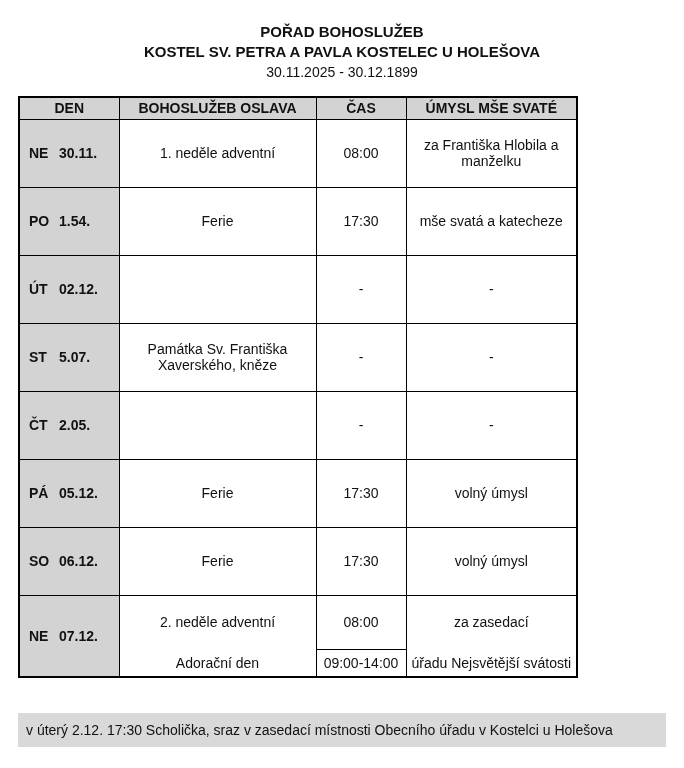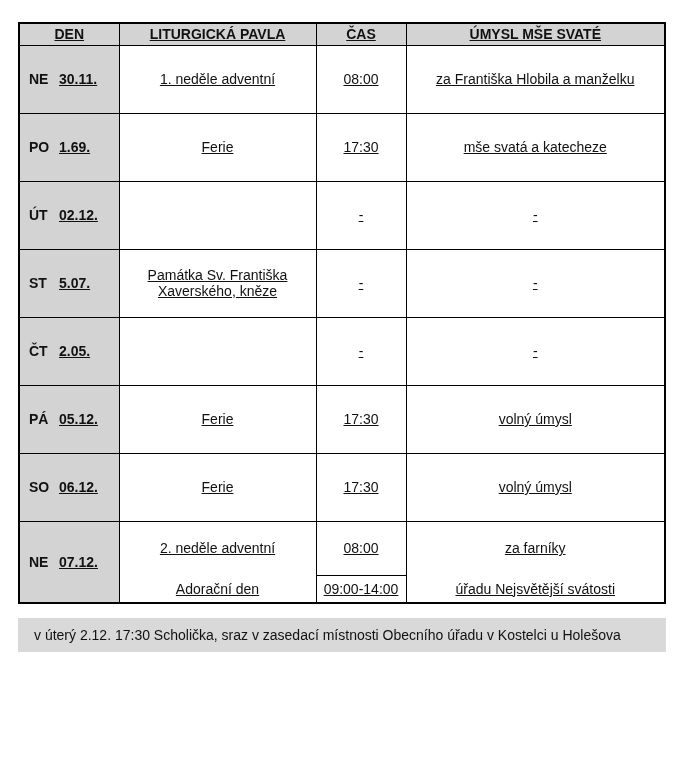--- a/index.html
+++ b/index.html
@@ -14,25 +14,24 @@
     width:684px;height:768px;
     font-family:"Liberation Sans","DejaVu Sans",sans-serif;
     color:var(--text-color);
   }
   .page{padding:22px 18px 0 18px;}
   .titles{text-align:center;margin-bottom:14px;}
   .title-line1,.title-line2{font-weight:bold;font-size:15px;line-height:20px;}
   .title-line3{font-size:14px;line-height:20px;}
 
   table.schedule{
-    width:648px;
+    width:560px;
     border-collapse:collapse;
     border:2px solid var(--border-color);
     table-layout:fixed;
-    text-decoration:underline;
   }
   .schedule th,.schedule td{
     border:1px solid var(--border-color);
     font-size:14px;
     text-align:center;
     vertical-align:middle;
     padding:2px 0;
   }
   .schedule thead tr{height:22px;}
   .schedule th{
@@ -55,52 +54,57 @@
   .den .abbr{display:inline-block;width:30px;}
   .pre{white-space:pre-line;}
 
   tr.sub-top{height:54px;}
   tr.sub-bottom{height:28px;}
   tr.sub-top td.splittable{border-bottom:none;}
   tr.sub-bottom td{border-top:none;margin-left:13px;}
   tr.sub-bottom td.cas-sub{border-top:1px solid var(--border-color);}
 
   .footer-note{
-    margin:14px 18px 0 18px;
+    margin:35px 18px 0 18px;
     background:var(--footer-gray);
-    padding:6px 16px;
+    padding:6px 8px;
     font-size:14px;
     line-height:22px;
     width:648px;
   }
 </style>
 </head>
 <body>
 
 <div class="page">
 
+  <div class="titles">
+    <div class="title-line1">POŘAD BOHOSLUŽEB</div>
+    <div class="title-line2">KOSTEL SV. PETRA A PAVLA KOSTELEC U HOLEŠOVA</div>
+    <div class="title-line3">30.11.2025 - 30.12.1899</div>
+  </div>
 
   <table class="schedule">
     <thead>
       <tr>
         <th class="col-den">DEN</th>
-        <th class="col-oslava">LITURGICKÁ PAVLA</th>
+        <th class="col-oslava">BOHOSLUŽEB OSLAVA</th>
         <th class="col-cas">ČAS</th>
         <th class="col-umysl">ÚMYSL MŠE SVATÉ</th>
       </tr>
     </thead>
     <tbody>
       <tr class="row">
         <td class="den"><span class="abbr">NE</span><span>30.11.</span></td>
         <td class="pre">1. neděle adventní</td>
         <td>08:00</td>
         <td>za Františka Hlobila a manželku</td>
       </tr>
       <tr class="row">
-        <td class="den"><span class="abbr">PO</span><span>1.69.</span></td>
+        <td class="den"><span class="abbr">PO</span><span>1.54.</span></td>
         <td class="pre">Ferie</td>
         <td>17:30</td>
         <td>mše svatá a katecheze</td>
       </tr>
       <tr class="row">
         <td class="den"><span class="abbr">ÚT</span><span>02.12.</span></td>
         <td class="pre"></td>
         <td>-</td>
         <td>-</td>
       </tr>
@@ -126,21 +130,21 @@
       <tr class="row">
         <td class="den"><span class="abbr">SO</span><span>06.12.</span></td>
         <td class="pre">Ferie</td>
         <td>17:30</td>
         <td>volný úmysl</td>
       </tr>
       <tr class="sub-top">
         <td class="den" rowspan="2"><span class="abbr">NE</span><span>07.12.</span></td>
         <td class="splittable">2. neděle adventní</td>
         <td class="splittable">08:00</td>
-        <td class="splittable">za farníky</td>
+        <td class="splittable">za zasedací</td>
       </tr>
       <tr class="sub-bottom">
         <td>Adorační den</td>
         <td class="cas-sub">09:00-14:00</td>
         <td>úřadu Nejsvětější svátosti</td>
       </tr>
     </tbody>
   </table>
 
 </div>

